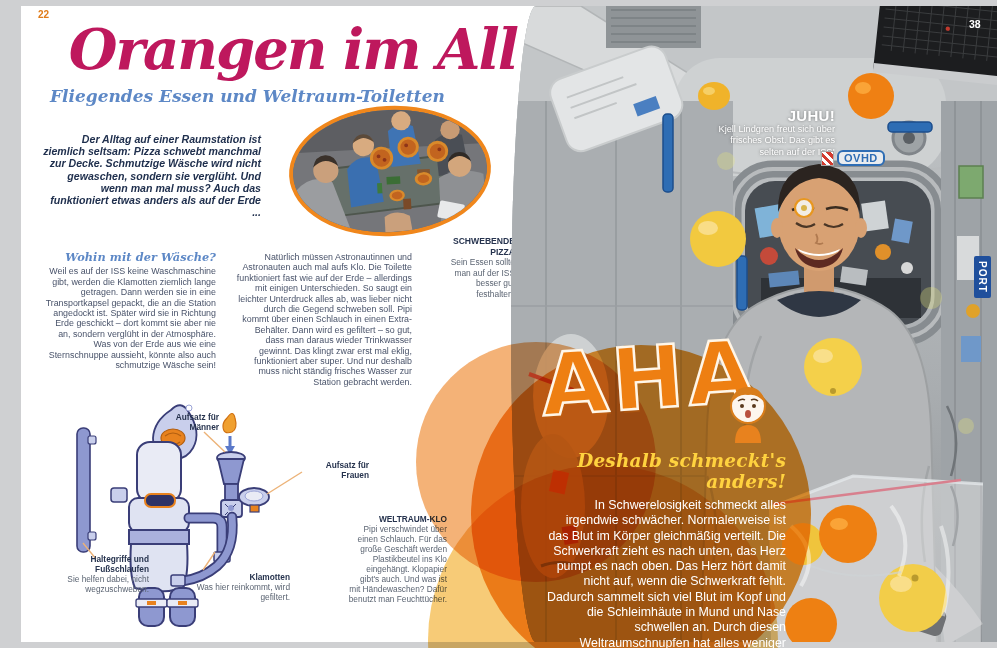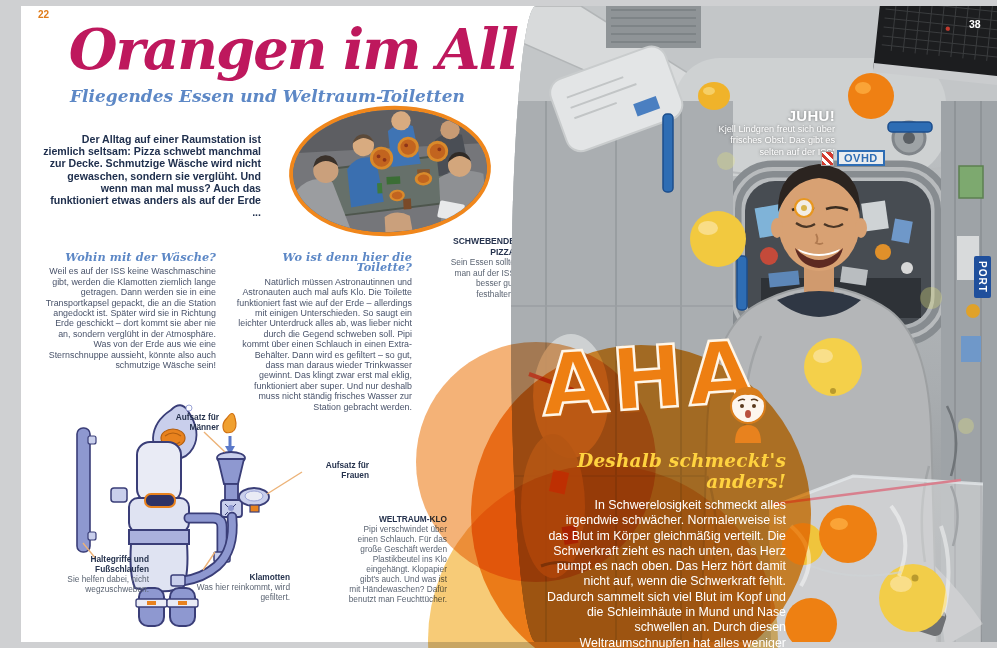--- a/index.html
+++ b/index.html
@@ -3,22 +3,22 @@
 <meta charset="utf-8">
 <style>
   * { margin:0; padding:0; box-sizing:border-box; }
   html,body { width:997px; height:648px; }
   body { background:#cfd0d2; font-family:"Liberation Sans", sans-serif; position:relative; overflow:hidden; }
   .spread { position:absolute; left:21px; top:6px; width:987px; height:636px; background:#ffffff;text-align:right; }
 
   
   .pagenum-left { position:absolute; left:17px; top:3px; font-size:10px; font-weight:bold; color:#e07c1a; }
   .title { position:absolute; left:26px; top:10px; width:470px; font-family:"DejaVu Serif", serif; font-style:italic; font-weight:bold; font-size:56px; letter-spacing:-2px; color:#be185d; }
-  .subtitle { position:absolute; left:29px; top:80px; font-family:"DejaVu Serif", serif; font-style:italic; font-weight:bold; font-size:17px; color:#5d88c6;margin-left:20px; }
-  .intro { position:absolute; left:22px; top:127px; width:218px; font-size:10.6px; line-height:12.2px; font-weight:bold; color:#20304e; }
+  .subtitle { position:absolute; left:29px; top:80px; font-family:"DejaVu Serif", serif; font-style:italic; font-weight:bold; font-size:17px; color:#5d88c6; }
+  .intro { position:absolute; left:22px; top:127px; width:218px; font-size:10.6px; line-height:12.2px; font-weight:bold; color:#20304e;font-style:italic; }
   .oval-photo { position:absolute; left:268px; top:100px; width:202px; height:130px; border:4px solid #f0871c; border-radius:50%; overflow:hidden; transform:rotate(-3deg); background:#6e6f72; }
   .oval-photo svg { display:block; width:100%; height:100%; }
   .pizza-cap { position:absolute; left:390px; top:230px; width:76px; font-size:8.4px; line-height:10.6px; color:#5b6472;margin-left:28px; }
   .pizza-cap b { display:block; color:#26334e; font-size:8.6px; line-height:10.5px; }
   .col { position:absolute; top:246px; font-size:8.9px; line-height:10.4px; color:#49536a; }
   .col h3 { font-family:"DejaVu Serif", serif; font-style:italic; font-weight:bold; font-size:11.3px; color:#5d88c6; margin-bottom:4px; letter-spacing:0.1px; }
   .col-1 { left:22px; width:173px; }
   .col-2 { left:214px; width:177px; }
   .diagram-svg { position:absolute; left:20px; top:396px; width:365px; height:240px; }
   .dlabel { position:absolute; font-size:8.3px; line-height:10px; color:#5b6472; }
@@ -31,21 +31,21 @@
 
   
   .photo { position:absolute; left:490px; top:0px; width:489px; height:636px; overflow:hidden; border-radius:26px 0 0 26px / 330px 0 0 330px; background:#a9adb0; }
   .photo svg { display:block; width:100%; height:100%; }
   .edge-strip { position:absolute; left:979px; top:0; width:8px; height:636px; background:#e87a18; }
   .pagenum-right { position:absolute; left:948px; top:12px; font-size:10.5px; font-weight:bold; color:#ffffff; z-index:6; }
   .juhu { position:absolute; left:686px; top:104px; width:128px; color:#ffffff; font-size:9.2px; line-height:11.6px; z-index:5; text-shadow:0 0 3px rgba(40,40,40,.55); }
   .juhu b { display:block; font-size:15px; margin-bottom:2px; letter-spacing:.3px; }
   .sign-ovhd { position:absolute; left:800px; top:144px; z-index:5; display:flex; align-items:center; gap:3px; }
   .hazard { width:13px; height:15px; background:repeating-linear-gradient(45deg,#d23b2f 0 3px,#fff 3px 6px); border:1px solid #aaa; }
-  .ovhd-pill { background:#e9ecef; border:2px solid #2e6db4; border-radius:0; color:#2e6db4; font-weight:bold; font-size:11px; padding:0 5px; letter-spacing:.5px; }
+  .ovhd-pill { background:#e9ecef; border:2px solid #2e6db4; border-radius:6px; color:#2e6db4; font-weight:bold; font-size:11px; padding:0 5px; letter-spacing:.5px; }
   .sign-port { position:absolute; left:953px; top:250px; z-index:5; background:#1f4f9c; color:#fff; font-weight:bold; font-size:10px; letter-spacing:1px; padding:5px 3px; writing-mode:vertical-rl; border-radius:2px; }
 
   
   .circle { position:absolute; border-radius:50%; mix-blend-mode:multiply; z-index:4; }
   .circle-light  { left:395px; top:336px; width:240px; height:240px; background:#f2a45f; opacity:.85; }
   .circle-main   { left:450px; top:339px; width:340px; height:340px; background:#f29220; opacity:.92; }
   .circle-yellow { left:407px; top:459px; width:350px; height:350px; background:#f6c668; opacity:.9; }
   .aha { position:absolute; left:520px; top:322px; z-index:5; font-size:86px; font-weight:bold; letter-spacing:4px; color:#ee7f12; -webkit-text-stroke:2.5px #fff6e8; transform:rotate(-4deg); font-family:"DejaVu Sans", sans-serif; text-shadow:2px 3px 0 rgba(200,100,10,.35); }
   .kid { position:absolute; left:705px; top:377px; z-index:5; }
   .info { position:absolute; left:523px; top:444px; width:242px; z-index:5; }
@@ -111,21 +111,20 @@
   <div class="pizza-cap">
     <b>SCHWEBENDE PIZZA</b>
     <span>Sein Essen sollte man auf der ISS besser gut festhalten!</span>
   </div>
 
   <div class="col col-1">
     <h3>Wohin mit der Wäsche?</h3>
     <p>Weil es auf der ISS keine Waschmaschine gibt, werden die Klamotten ziemlich lange getragen. Dann werden sie in eine Transportkapsel gepackt, die an die Station angedockt ist. Später wird sie in Richtung Erde geschickt – dort kommt sie aber nie an, sondern verglüht in der Atmosphäre. Was von der Erde aus wie eine Sternschnuppe aussieht, könnte also auch schmutzige Wäsche sein!</p>
   </div>
   <div class="col col-2">
-    <h3>Wo ist denn hier die Toilette?</h3>
     <p>Natürlich müssen Astronautinnen und Astronauten auch mal aufs Klo. Die Toilette funktioniert fast wie auf der Erde – allerdings mit einigen Unterschieden. So saugt ein leichter Unterdruck alles ab, was lieber nicht durch die Gegend schweben soll. Pipi kommt über einen Schlauch in einen Extra-Behälter. Dann wird es gefiltert – so gut, dass man daraus wieder Trinkwasser gewinnt. Das klingt zwar erst mal eklig, funktioniert aber super. Und nur deshalb muss nicht ständig frisches Wasser zur Station gebracht werden.</p>
   </div>
 
   <svg class="diagram-svg" viewBox="0 0 365 240">
 
     <rect x="36" y="26" width="13" height="124" rx="6" fill="#8e98d0" stroke="#3a3e78" stroke-width="1.6"></rect>
     <rect x="47" y="34" width="8" height="8" rx="2" fill="#c9cfec" stroke="#3a3e78" stroke-width="1.2"></rect>
     <rect x="47" y="130" width="8" height="8" rx="2" fill="#c9cfec" stroke="#3a3e78" stroke-width="1.2"></rect>
 
     <g>

